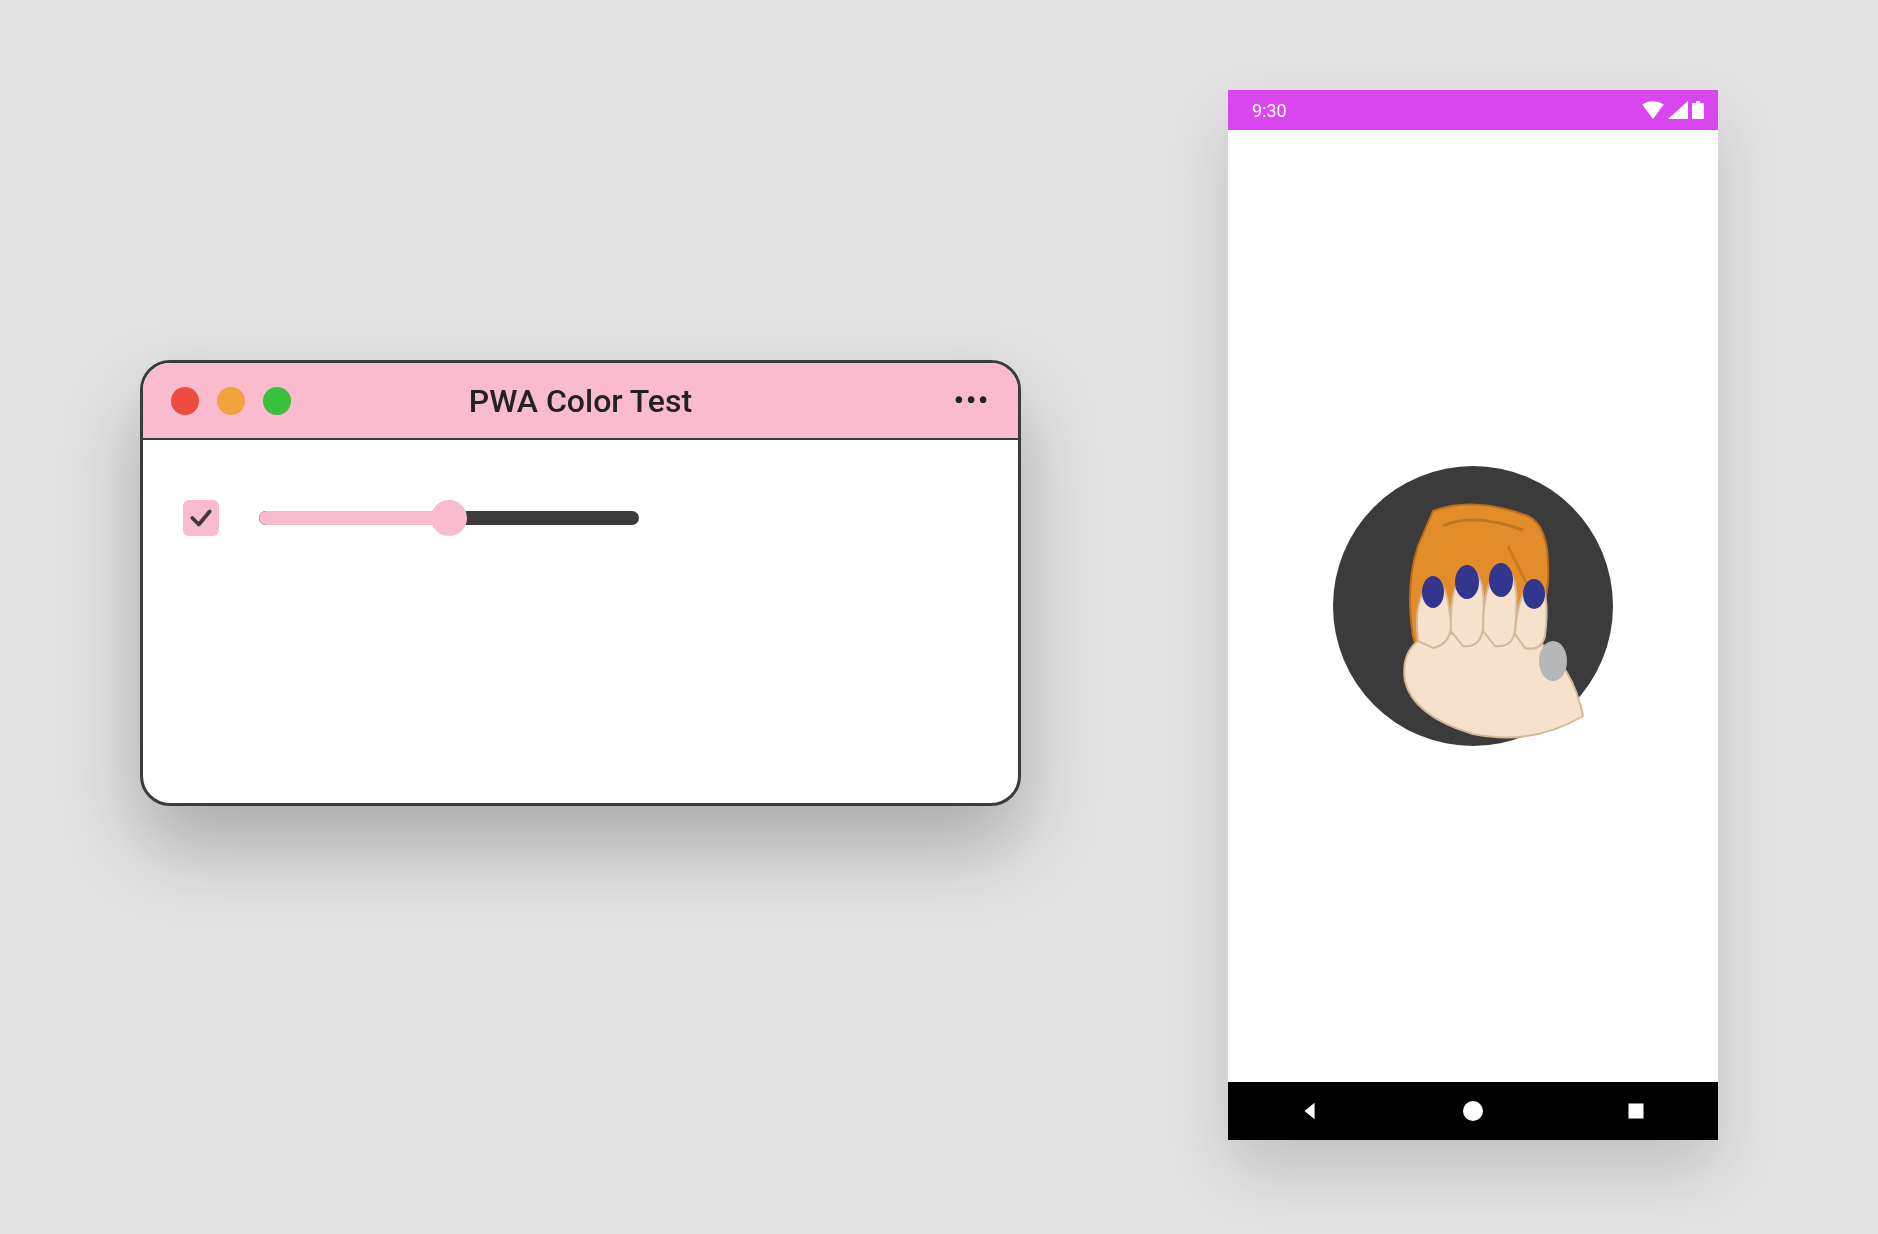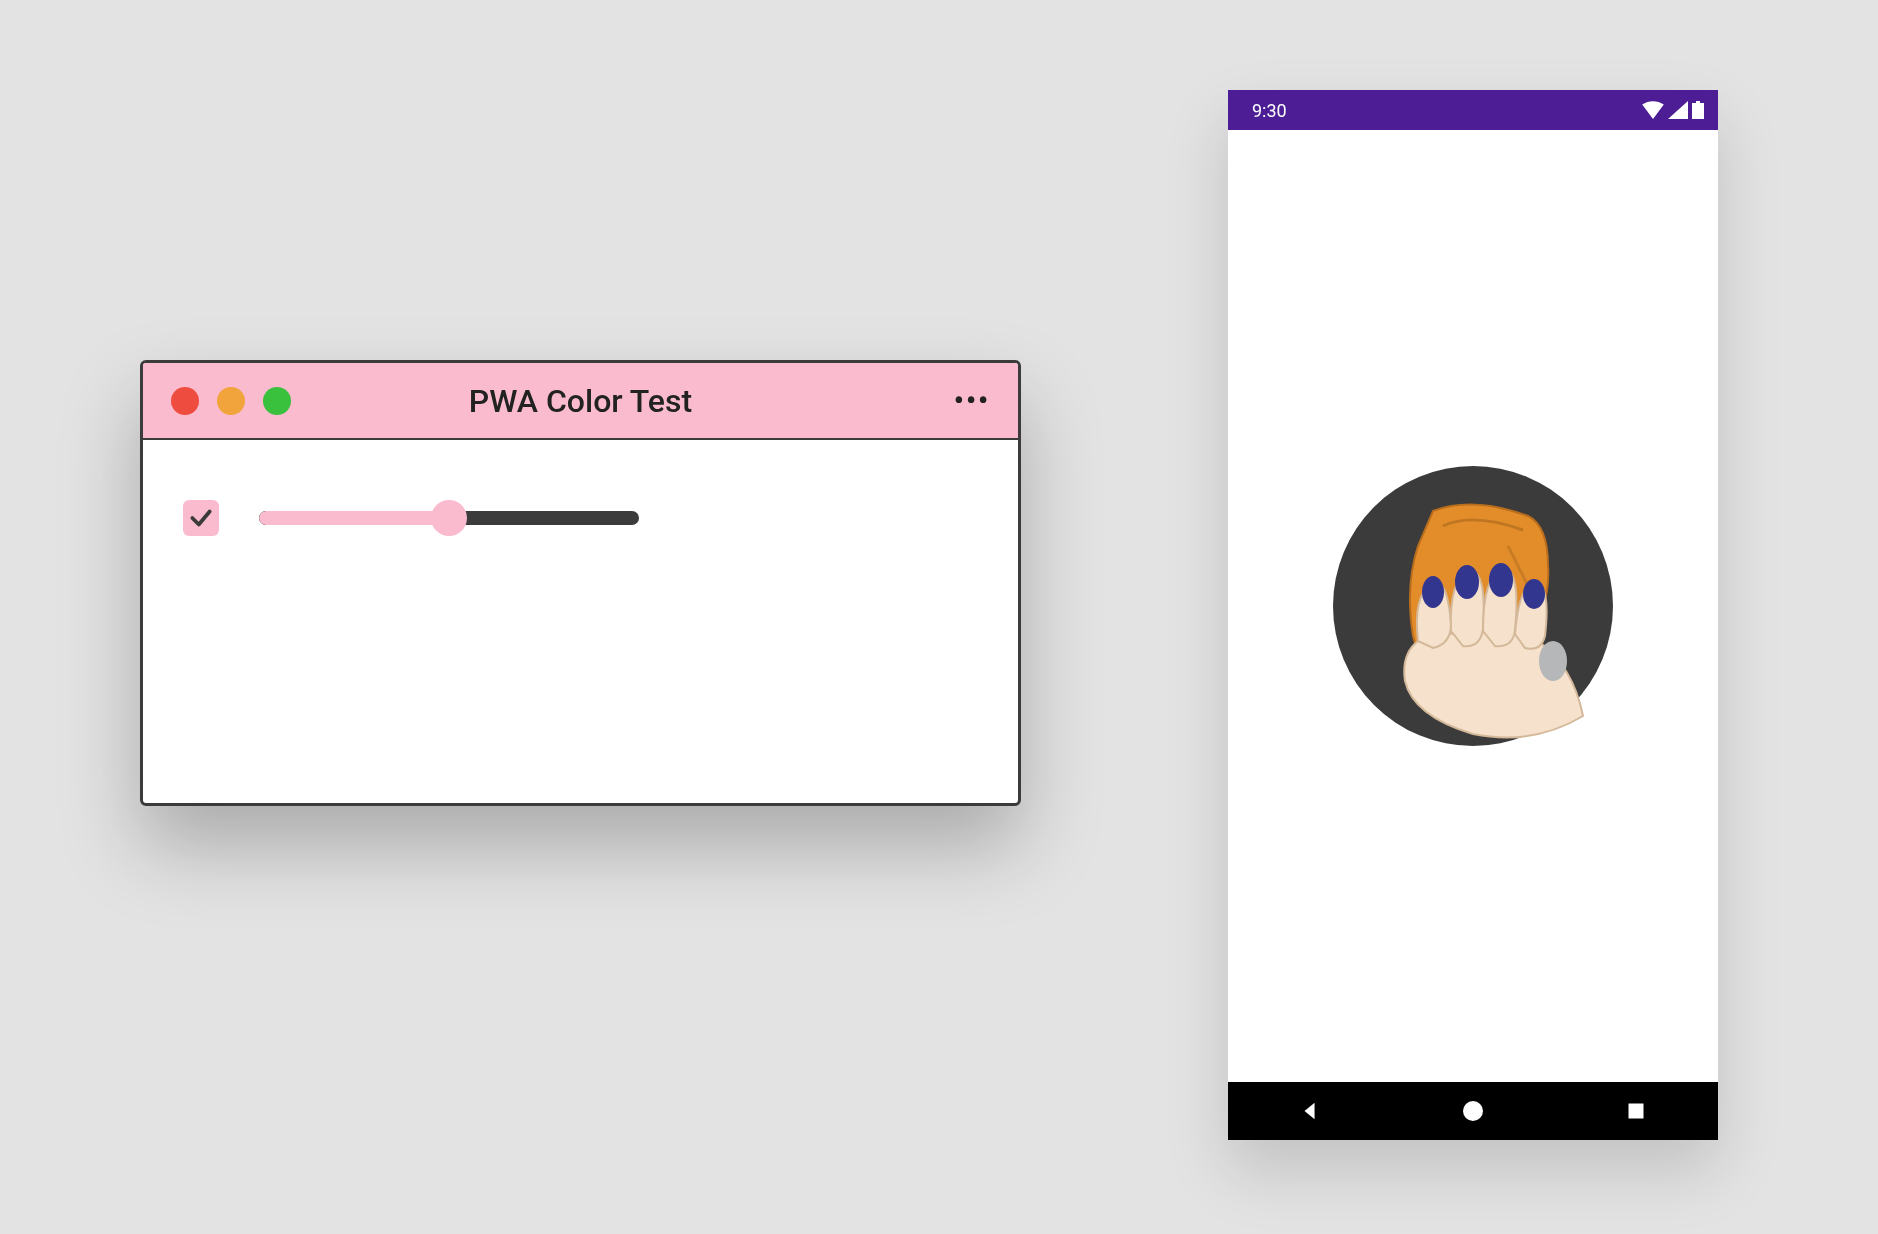--- a/index.html
+++ b/index.html
@@ -17,21 +17,21 @@
   }
 
   
   .desktop-window {
     position: absolute;
     left: 140px;
     top: 360px;
     width: 875px;
     height: 440px;
     border: 3px solid #3b3b3b;
-    border-radius: 6px;
+    border-radius: 30px;
     background: #ffffff;
     box-shadow: 0 40px 80px rgba(0,0,0,0.25);
     overflow: hidden;
     display: flex;
     flex-direction: column;
     justify-content: space-between;
   }
   .titlebar {
     height: 75px;
     display: flex;
@@ -197,21 +197,21 @@
       <div class="slider" id="slider">
         <div class="slider-track" id="slider-track" style="background: rgb(59, 59, 59);">
           <div class="slider-fill" id="slider-fill" style="background: rgb(250, 187, 206); width: 50%;"></div>
         </div>
         <div class="slider-thumb" id="slider-thumb" style="background: rgb(250, 187, 206); left: 50%;"></div>
       </div>
     </div>
   </div>
 
   <div class="phone">
-    <div class="statusbar" id="statusbar" style="background: #4c1d95; padding-left: 24px;">
+    <div class="statusbar" id="statusbar" style="background: #d946ef; padding-left: 24px;">
       <span>9:30</span>
       <div class="status-icons">
         <svg width="22" height="18" viewBox="0 0 24 20">
           <path d="M12 20 L24 4 C17 -1 7 -1 0 4 Z" fill="#ffffff"></path>
         </svg>
         <svg width="20" height="18" viewBox="0 0 20 18">
           <path d="M0 18 L20 18 L20 0 Z" fill="#ffffff"></path>
         </svg>
         <svg width="12" height="18" viewBox="0 0 12 18">
           <rect x="0" y="2" width="12" height="16" fill="#ffffff"></rect>

